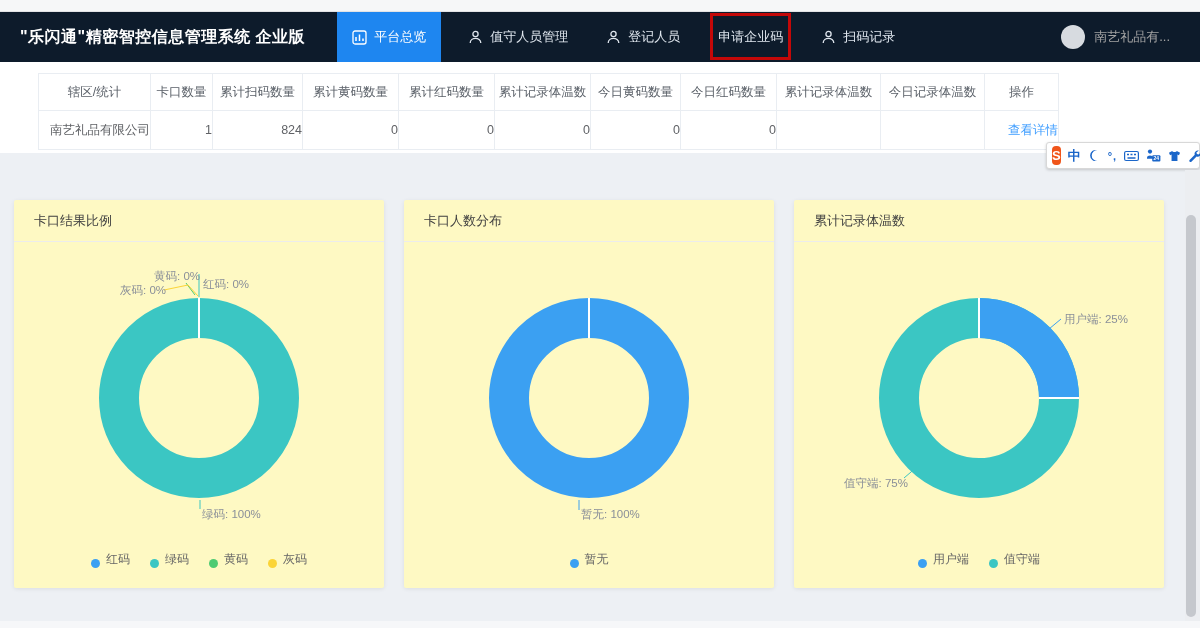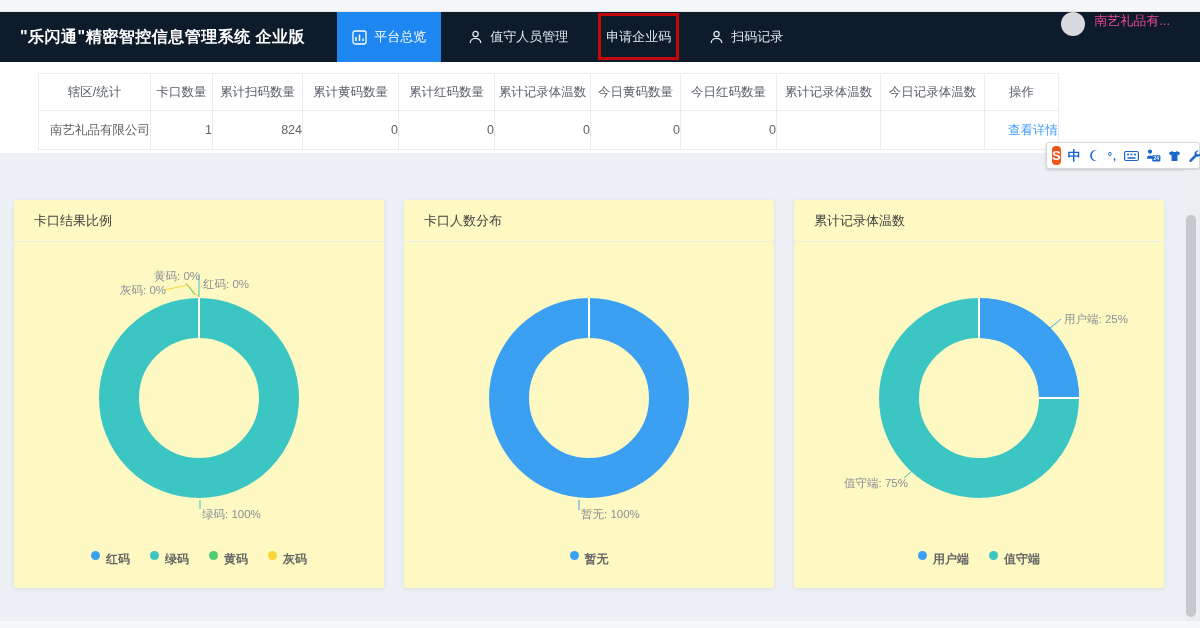--- a/index.html
+++ b/index.html
@@ -18,22 +18,22 @@
     background:#0d1b2b; display:flex; align-items:stretch; }
   .nav-title { display:flex; align-items:center; margin-left:20px;
     color:#ffffff; font-size:16px; font-weight:bold; letter-spacing:.5px; white-space:nowrap; }
   .nav-menu { display:flex; margin-left:32px; }
   .nav-item { position:relative; display:flex; align-items:center; gap:7px;
     padding:0 14px; margin:0 5px; color:#dfe6ee; font-size:13px; cursor:pointer; white-space:nowrap; }
   .nav-item.active { background:#1e86f0; color:#fff; margin:0 8px 0 0; padding:0 15px; }
   .nav-item .ni-icon { display:flex; align-items:center; color:inherit; }
   .annotation-box { position:absolute; top:1px; left:6px; right:6px; bottom:2px;
     border:3px solid #c40808; pointer-events:none; }
-  .nav-user { margin-left:auto; margin-right:30px; display:flex; align-items:flex-start;
-    gap:9px; color:#ec4899; font-size:13px; cursor:pointer; }
+  .nav-user { margin-left:auto; margin-right:30px; display:flex; align-items:center;
+    gap:9px; color:#a3a3a3; font-size:13px; cursor:pointer; }
   .avatar { width:24px; height:24px; border-radius:50%; background:#d7dbe0; }
   
   .white-band { position:absolute; top:62px; left:0; width:1200px; height:91px; background:#fff; }
   table.stats { position:absolute; top:11px; left:38px; border-collapse:collapse; table-layout:fixed; }
   table.stats th, table.stats td { border:1px solid #e9edf2; text-align:center;
     font-size:12.5px; font-weight:normal; overflow:hidden; white-space:nowrap; }
   table.stats th { height:37px; color:#5a6068; }
   table.stats td { height:39px; color:#606266;text-align:right; }
   a.detail-link { color:#409eff; text-decoration:none; cursor:pointer; }
   
@@ -49,21 +49,21 @@
   
   .cards { position:absolute; top:200px; left:14px; width:1172px; display:flex; gap:20px; }
   .card { position:relative; width:370px; height:388px; background:#fef9c3;
     border-radius:2px; box-shadow:0 1px 4px rgba(0,0,0,.08); }
   .card-header { height:42px; line-height:42px; padding-left:20px; font-size:13px;
     color:#404040; border-bottom:1px solid #ececec; }
   svg.donut { position:absolute; top:44px; left:12px; }
   .callout-text { fill:#8a8f99; font-size:11.5px; }
   .legend { position:absolute; left:0; right:0; bottom:20px; display:flex;
     justify-content:center; align-items:center; gap:20px; font-size:12px; color:#666; }
-  .legend-item { display:flex; align-items:flex-start; gap:6px; cursor:pointer;font-weight:bold; }
+  .legend-item { display:flex; align-items:flex-end; gap:6px; cursor:pointer; }
   .dot { width:9px; height:9px; border-radius:50%; background:#ccc; }
   
   .scroll-track { position:absolute; top:170px; left:1185px; width:15px; height:458px; background:#eceef1; }
   .scroll-thumb { position:absolute; top:215px; left:1186px; width:10px; height:402px;
     background:#c5c8cd; border-radius:5px; cursor:pointer; }
   .bottom-strip { position:absolute; bottom:0; left:0; width:1200px; height:7px; background:#f6f7f9; }
 </style>
 </head>
 <body>
 
@@ -82,20 +82,29 @@
       <span>平台总览</span>
     </div>
     <div class="nav-item">
       <span class="ni-icon">
         <svg width="15" height="15" viewBox="0 0 15 15">
             <circle cx="7.5" cy="4" r="2.6" fill="none" stroke="currentColor" stroke-width="1.3"></circle>
             <path d="M2.2 13 C2.2 9.8 5 8.3 7.5 8.3 C10 8.3 12.8 9.8 12.8 13" fill="none" stroke="currentColor" stroke-width="1.3"></path>
           </svg>
       </span>
       <span>值守人员管理</span>
+    </div>
+    <div class="nav-item">
+      <span class="ni-icon">
+        <svg width="15" height="15" viewBox="0 0 15 15">
+            <circle cx="7.5" cy="4" r="2.6" fill="none" stroke="currentColor" stroke-width="1.3"></circle>
+            <path d="M2.2 13 C2.2 9.8 5 8.3 7.5 8.3 C10 8.3 12.8 9.8 12.8 13" fill="none" stroke="currentColor" stroke-width="1.3"></path>
+          </svg>
+      </span>
+      <span>登记人员</span>
     </div>
     <div class="nav-item">
       <span>申请企业码</span>
       <div class="annotation-box"></div>
     </div>
     <div class="nav-item">
       <span class="ni-icon">
         <svg width="15" height="15" viewBox="0 0 15 15">
             <circle cx="7.5" cy="4" r="2.6" fill="none" stroke="currentColor" stroke-width="1.3"></circle>
             <path d="M2.2 13 C2.2 9.8 5 8.3 7.5 8.3 C10 8.3 12.8 9.8 12.8 13" fill="none" stroke="currentColor" stroke-width="1.3"></path>

